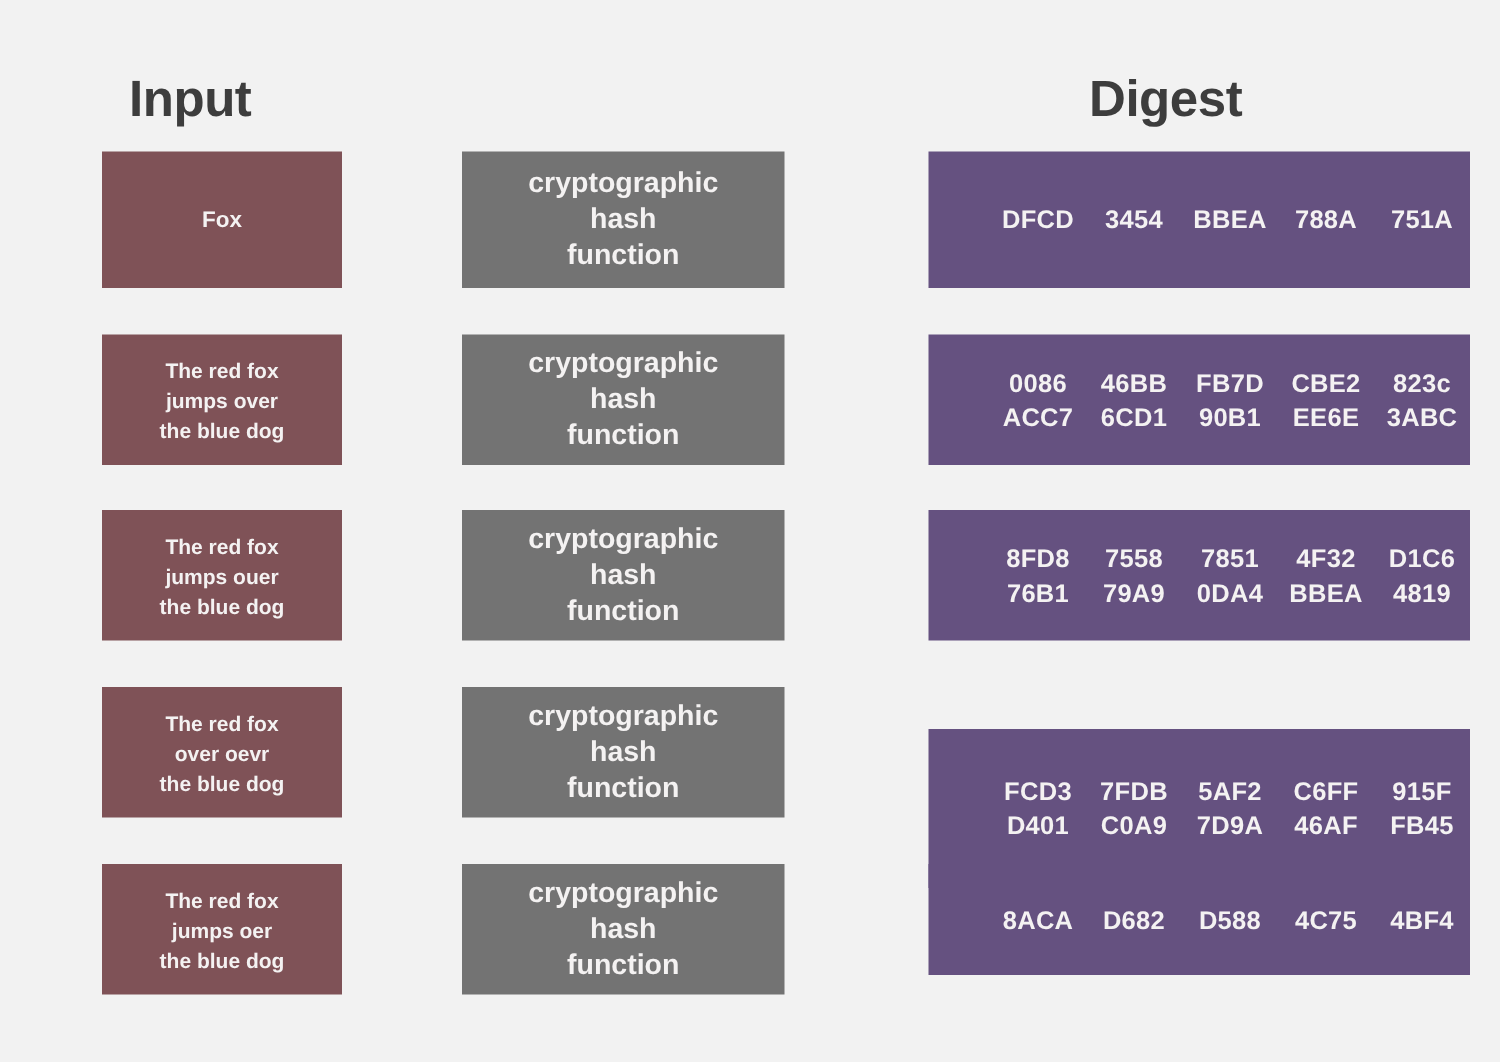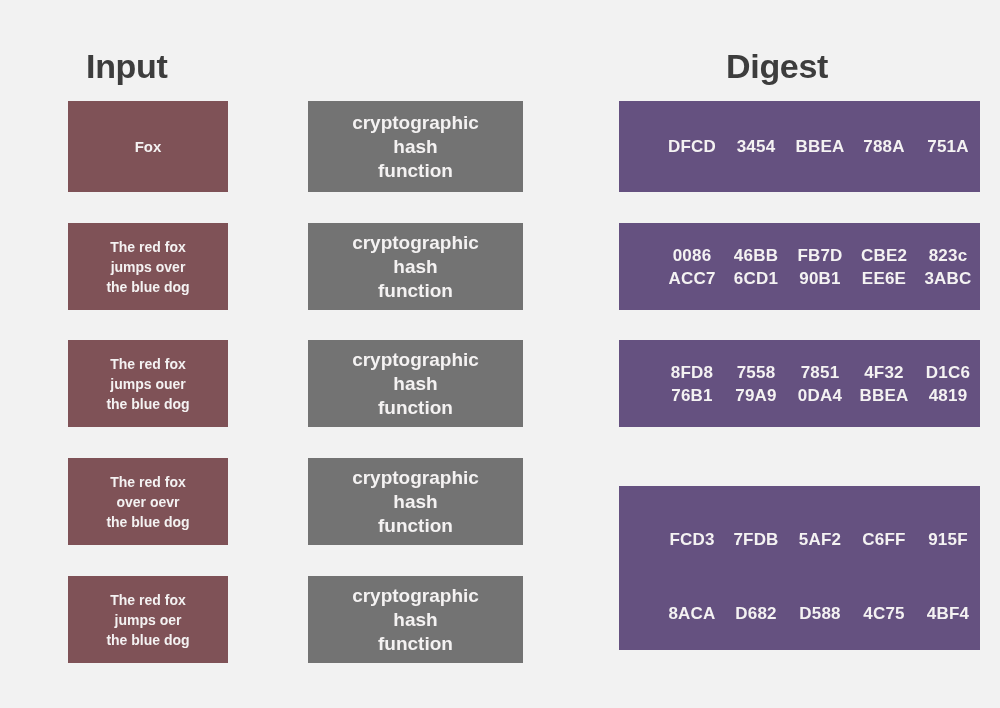--- a/index.html
+++ b/index.html
@@ -179,20 +179,21 @@
         <div class="box box-func" style="top: 0px; height: 87px;">
           <span class="func-lines">
             <span class="ln">cryptographic</span>
             <span class="ln">hash</span>
             <span class="ln">function</span>
           </span>
         </div>
         <div class="box box-digest" style="top: 0px; height: 106px; margin-top: 28px;">
           <span class="digest-lines">
             <span class="ln"><span class="grp">FCD3</span><span class="grp">7FDB</span><span class="grp">5AF2</span><span class="grp">C6FF</span><span class="grp">915F</span></span>
+            <span class="ln"><span class="grp">D401</span><span class="grp">C0A9</span><span class="grp">7D9A</span><span class="grp">46AF</span><span class="grp">FB45</span></span>
           </span>
         </div>
       </div>
       <div class="row" style="top: 576px; height: 87px;">
         <div class="box box-input" style="top: 0px; height: 87px;">
           <span class="input-lines">
             <span class="ln">The red fox</span>
             <span class="ln">jumps oer</span>
             <span class="ln">the blue dog</span>
           </span>

